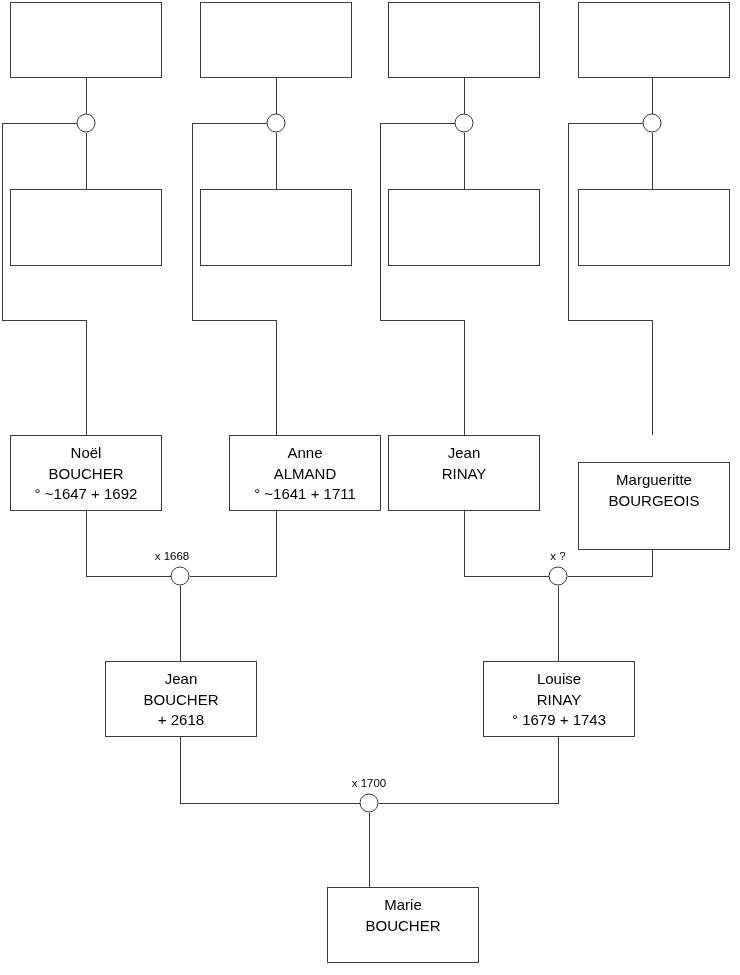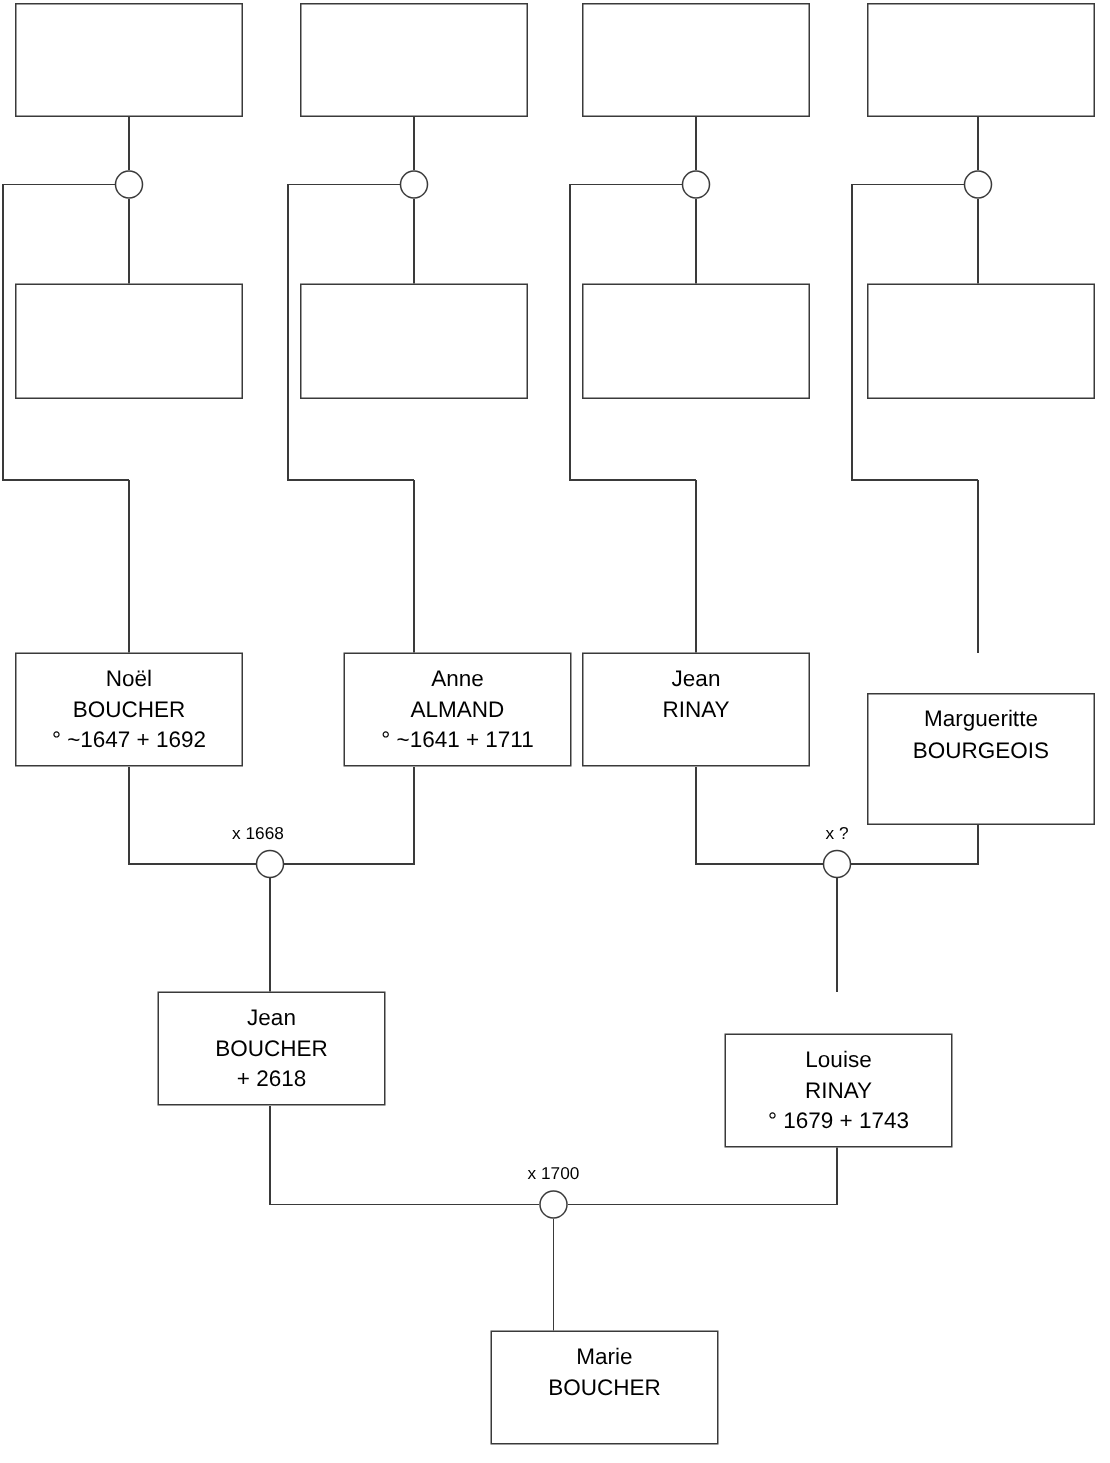--- a/index.html
+++ b/index.html
@@ -159,21 +159,21 @@
     <span class="nline">Margueritte</span>
     <span class="nline">BOURGEOIS</span>
     <span class="nline"></span>
   </div>
 
   <div class="node-box" style="left:105px; top:661px; width:152px; height:76px;">
     <span class="nline">Jean</span>
     <span class="nline">BOUCHER</span>
     <span class="nline">+ 2618</span>
   </div>
-  <div class="node-box" style="left:483px; top:661px; width:152px; height:76px;margin-top:28px;">
+  <div class="node-box" style="left:483px; top:661px; width:152px; height:76px;">
     <span class="nline">Louise</span>
     <span class="nline">RINAY</span>
     <span class="nline">° 1679 + 1743</span>
   </div>
 
   <div class="node-box" style="left:293px; top:887px; width:152px; height:76px;margin-left:34px;">
     <span class="nline">Marie</span>
     <span class="nline">BOUCHER</span>
     <span class="nline"></span>
   </div>

